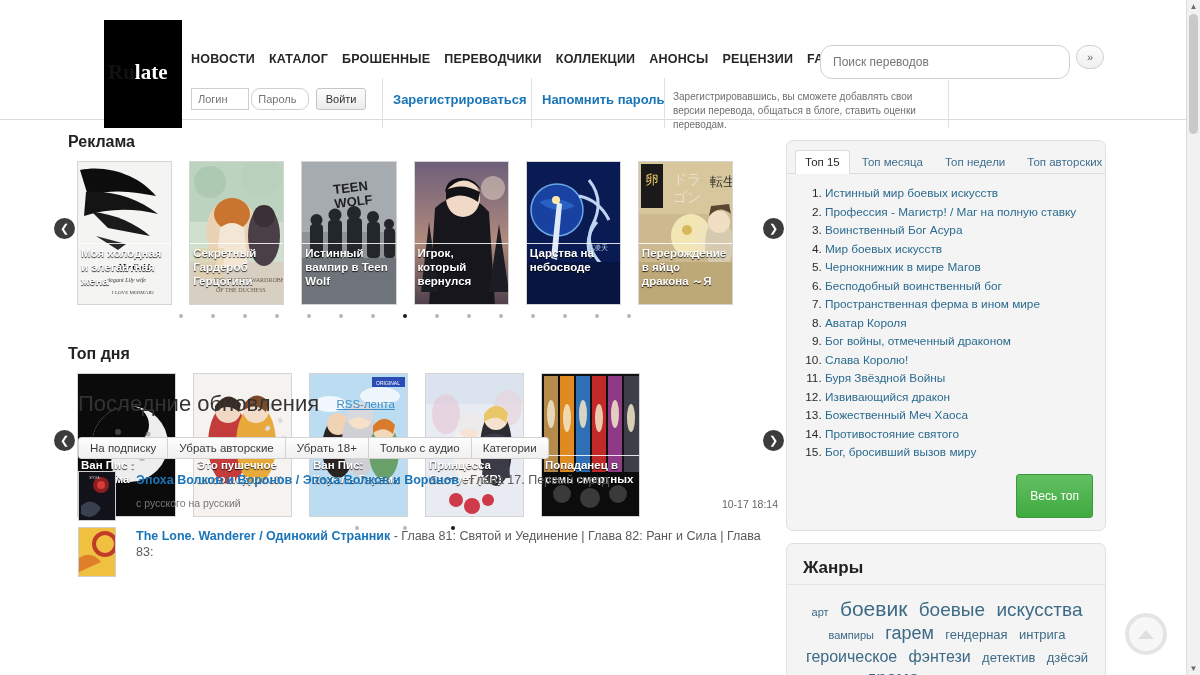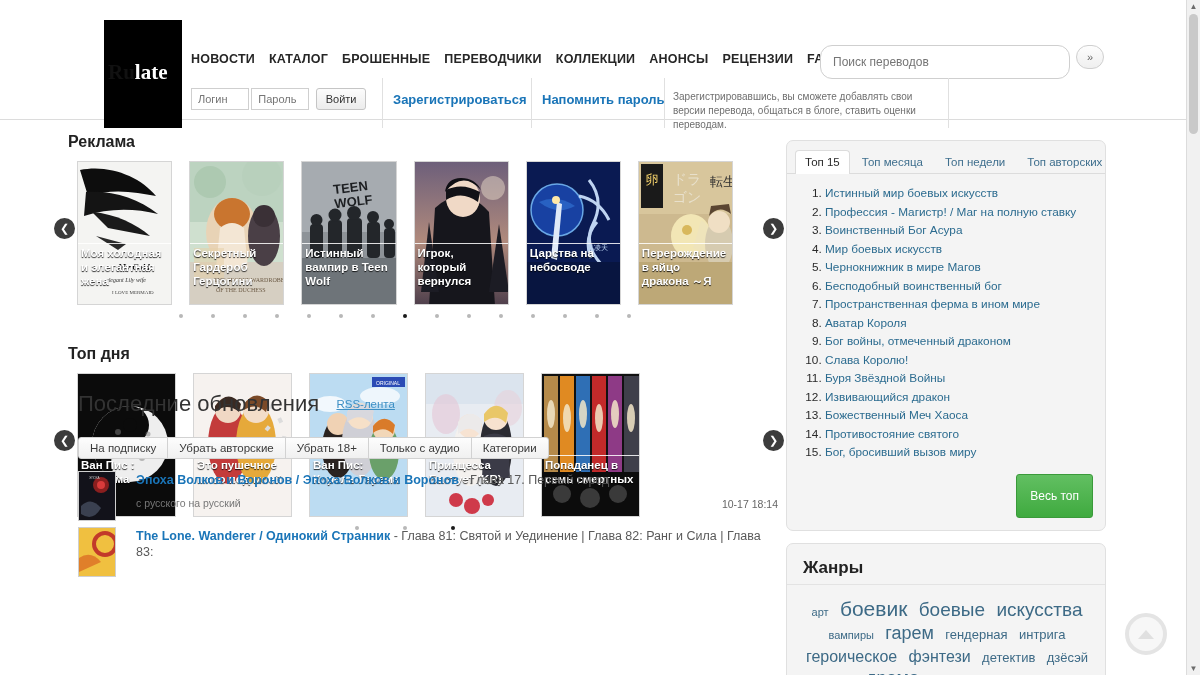--- a/index.html
+++ b/index.html
@@ -69,21 +69,21 @@
 
   .header-row2 {
     position:absolute; left:191px; top:70px; width:915px; height:50px;
   }
   .loginbox { position:absolute; left:0; top:10px; }
   .loginbox input {
     width:58px; height:22px; border:1px solid #cfcfcf; background:#fff;
     font-size:11px; color:#9a9a9a; padding:0 6px; vertical-align:middle;
     font-family:"Liberation Sans", sans-serif; outline:none;
   }
-  .loginbox .pw { margin-left:-1px; }
+  .loginbox .pw { margin-left:-1px;border-radius:9px; }
   .loginbox button {
     height:22px; margin-left:3px; padding:0 9px; vertical-align:middle;
     border:1px solid #c5c5c5; border-radius:3px;
     background:linear-gradient(#fcfcfc,#ececec);
     font-size:11px; color:#333; cursor:pointer;
     font-family:"Liberation Sans", sans-serif;
   }
   .vline { position:absolute; top:0; width:1px; height:50px; background:#e0e0e0; }
   .reg-link {
     position:absolute; top:14px; font-size:13px; font-weight:bold;

